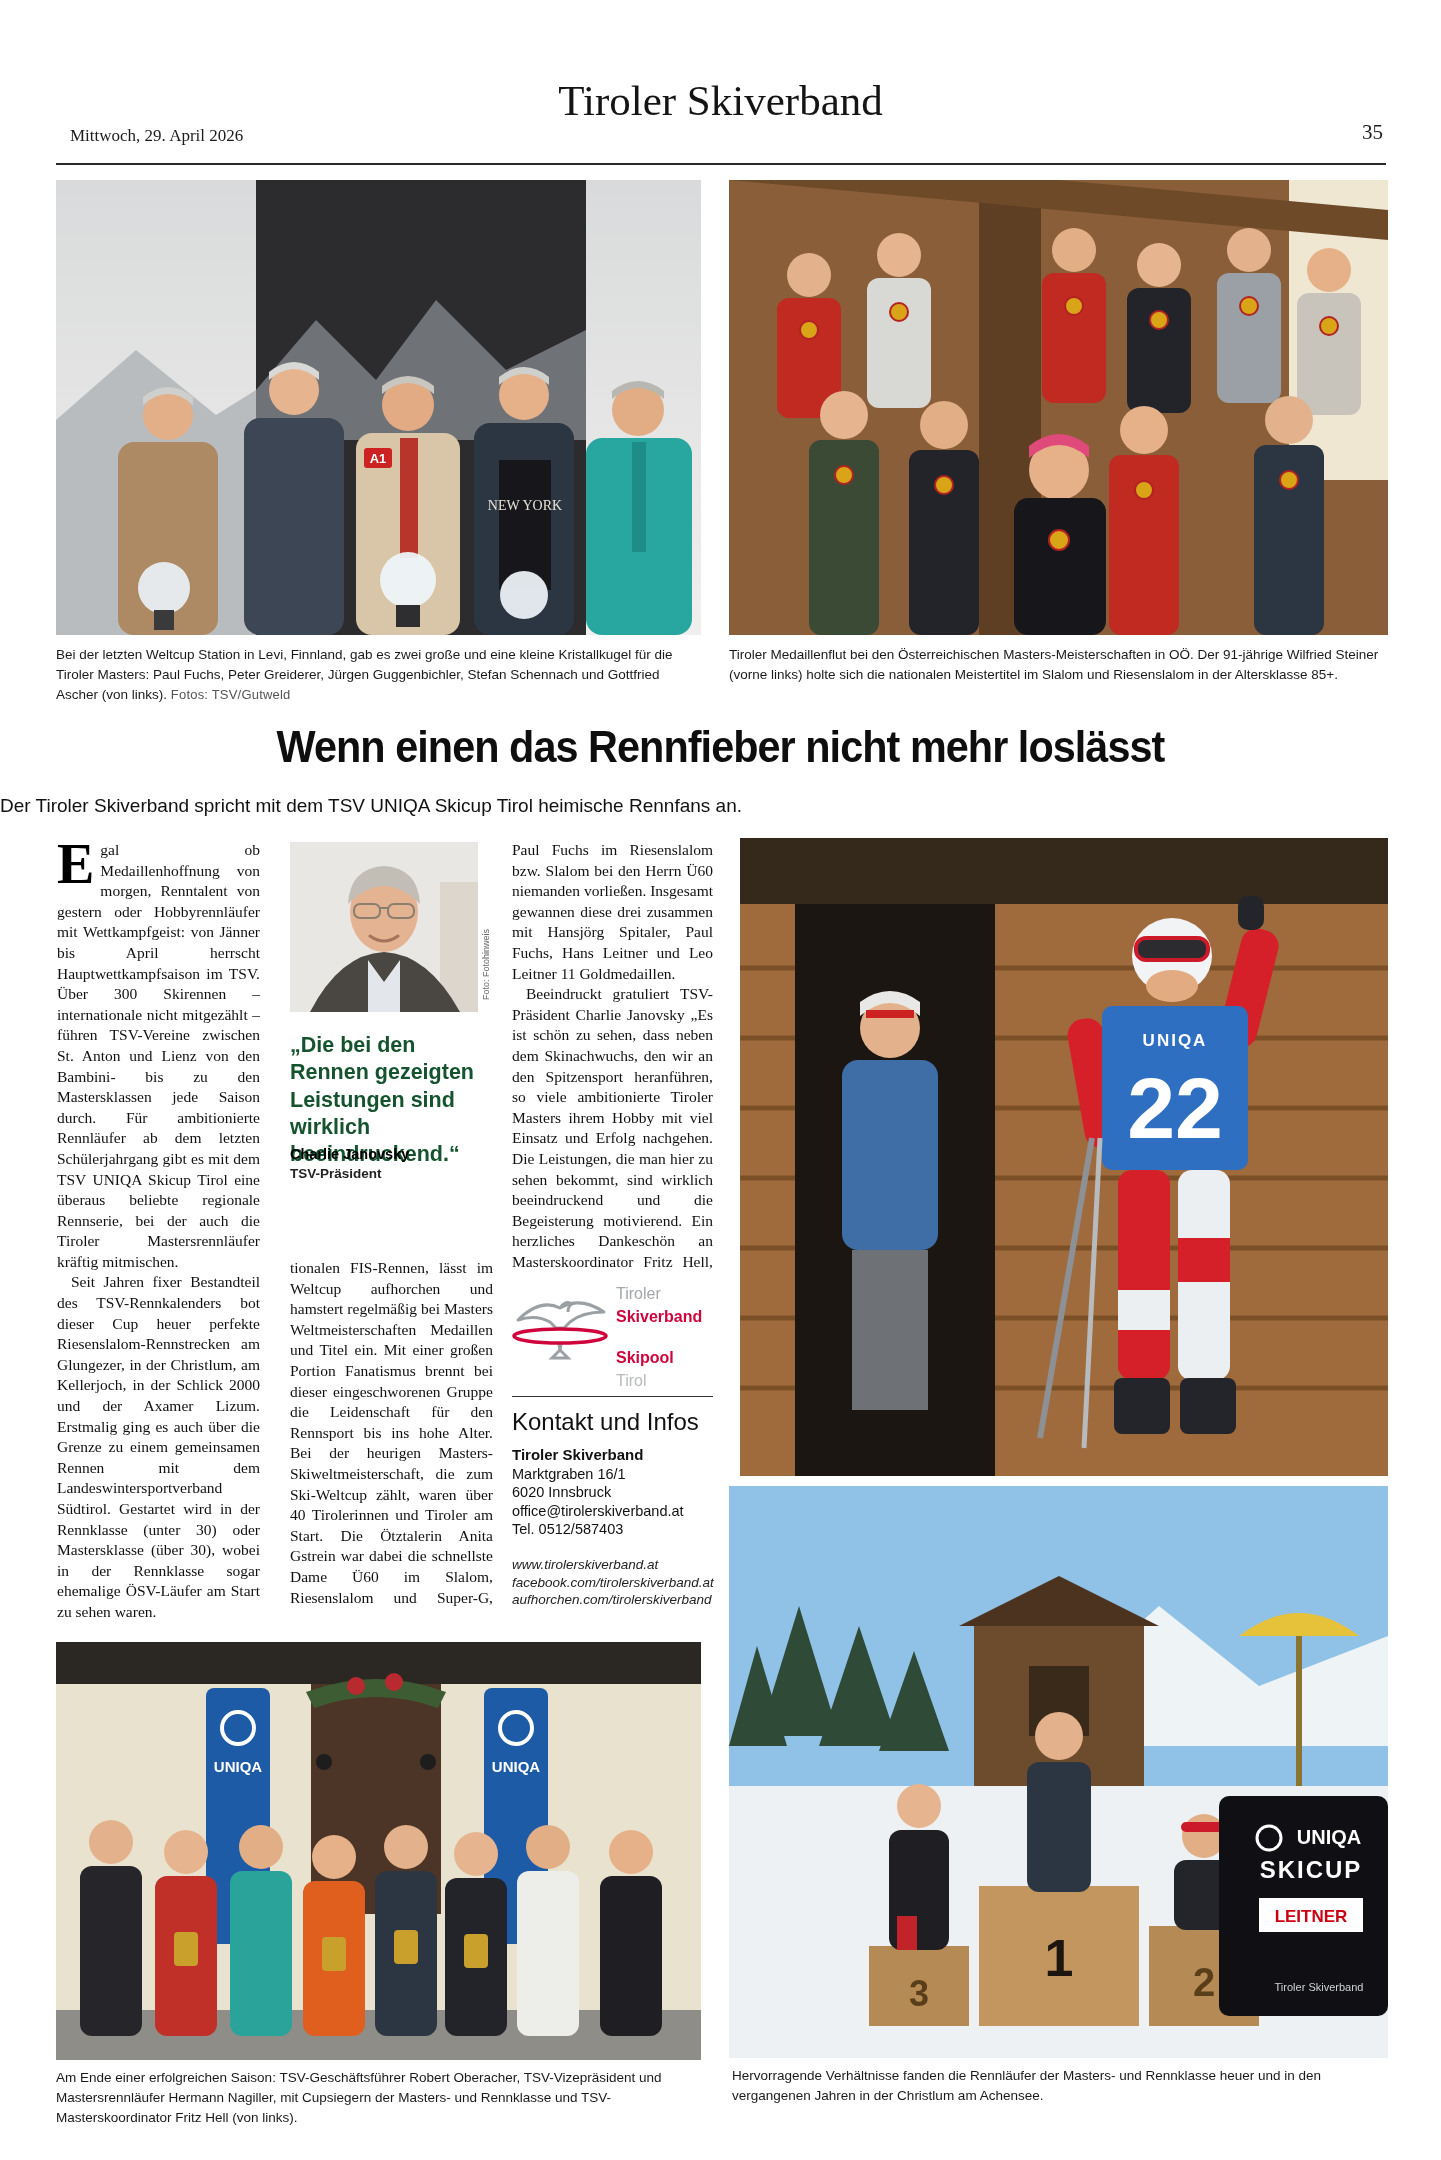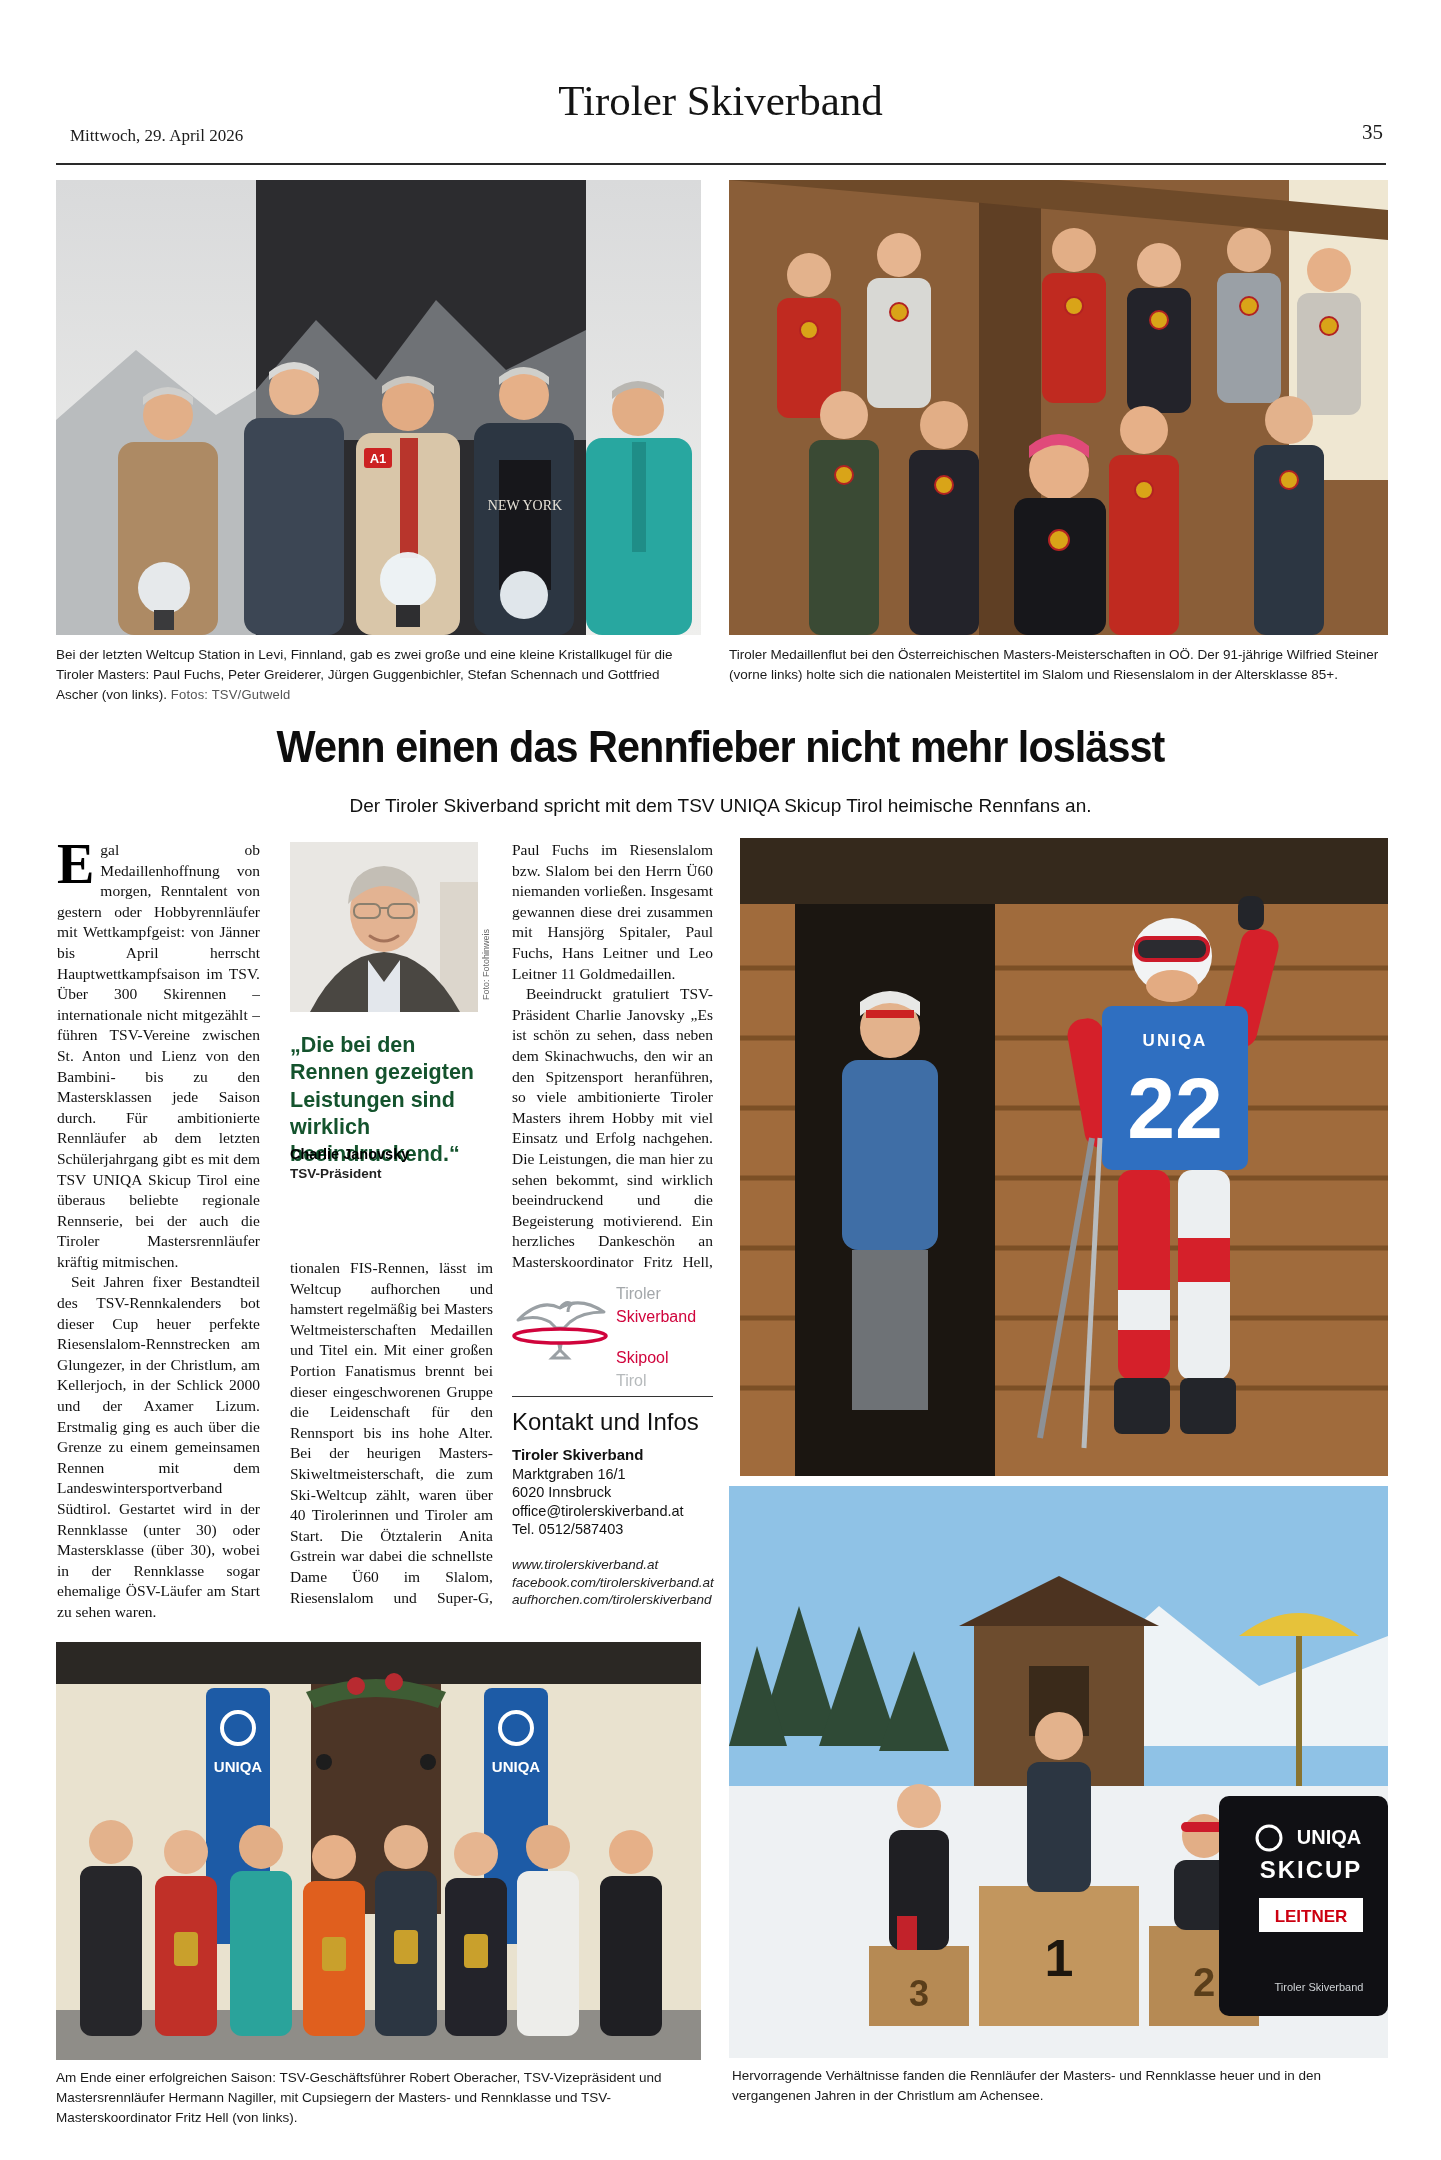--- a/index.html
+++ b/index.html
@@ -14,41 +14,41 @@
   
   .photo{position:absolute;overflow:hidden;background:#d8d8d6;}
   .photo svg{display:block;width:100%;height:100%;}
   
   .cap{position:absolute;font:400 13.5px/1.48 "Liberation Sans",sans-serif;color:#1a1a1a;text-align:left;}
   .credit{font-size:13px;color:#555;letter-spacing:.2px;}
   
   .headline{position:absolute;left:0;right:0;top:722px;text-align:center;
             font:700 44px "Liberation Sans",sans-serif;color:#0e0e0e;letter-spacing:-1px;
             transform:scaleX(.94);}
-  .subhead{position:absolute;left:0;right:0;top:795px;text-align:center;
+  .subhead{position:absolute;left:0;right:0;top:795px;text-align:left;
            font:400 19px "Liberation Sans",sans-serif;color:#111;}
   
   .coltext{position:absolute;font:400 15.5px/20.6px "Liberation Serif",serif;color:#101010;
            text-align:justify;hyphens:auto;-webkit-hyphens:auto;overflow:hidden;}
   .coltext p{margin:0;}
   .coltext p + p{text-indent:14px;}
   .dropcap{float:left;font:700 56px/44px "Liberation Serif",serif;color:#000;
            padding:2px 6px 0 0;}
   
   .pullquote{position:absolute;left:290px;top:1032px;width:210px;
              font:700 21.5px/1.27 "Liberation Sans",sans-serif;color:#14532d;}
   .pq-author{position:absolute;left:290px;top:1146px;font:700 14.5px "Liberation Sans",sans-serif;color:#000;}
   .pq-role{position:absolute;left:290px;top:1166px;font:700 13.5px "Liberation Sans",sans-serif;color:#222;}
   .portrait-credit{position:absolute;left:481px;top:1000px;font:400 9px "Liberation Sans",sans-serif;
                    color:#666;transform:rotate(-90deg);transform-origin:left top;white-space:nowrap;}
   
   .logo{position:absolute;left:512px;top:1282px;width:210px;height:108px;}
   .logo-eagle{position:absolute;left:0;top:4px;width:96px;height:92px;}
   .logo-txt{position:absolute;left:104px;top:0;font-family:"Liberation Sans",sans-serif;line-height:23px;font-size:16px;}
-  .lg-grey{color:#a3a7aa;} .lg-red{color:#d0043c;font-weight:400;} .lg-grey2{color:#b6babc;}
+  .lg-grey{color:#a3a7aa;} .lg-red{color:#d0043c;font-weight:700;} .lg-grey2{color:#b6babc;}
   
   .divider{position:absolute;left:512px;top:1396px;width:201px;height:1px;background:#333;}
   .k-head{position:absolute;left:512px;top:1408px;font:400 24px "Liberation Sans",sans-serif;color:#111;}
   .k-block{position:absolute;left:512px;top:1446px;font:400 14.5px/18.5px "Liberation Sans",sans-serif;color:#111;}
   .k-org{font-weight:700;font-size:15px;}
   .k-links{position:absolute;left:512px;top:1556px;font:italic 400 13.5px/17.5px "Liberation Sans",sans-serif;color:#222;}
 </style>
 </head>
 <body>
 

